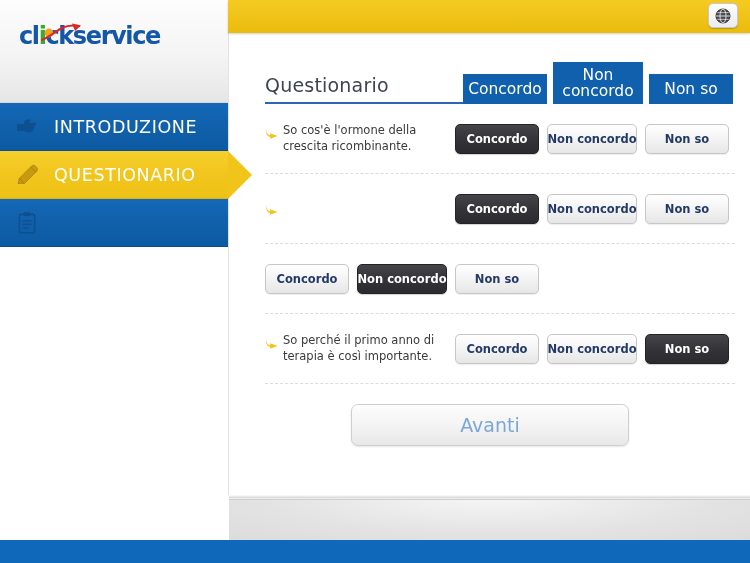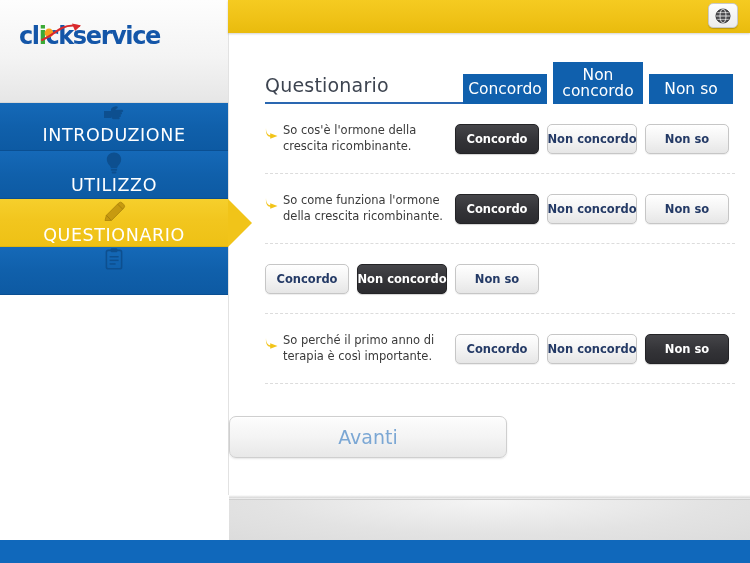--- a/index.html
+++ b/index.html
@@ -63,21 +63,20 @@
   
   .nav-item {
     position: relative;
     width: 228px;
     height: 48px;
     display: flex;
     align-items: center;
     background: linear-gradient(to bottom, #1569b8 0%, #1060ab 50%, #0d5aa3 100%);
     border-bottom: 1px solid #0a4f92;
     cursor: pointer;
-    flex-direction: column;
   }
   .nav-item .nav-icon {
     width: 54px;
     display: flex;
     align-items: center;
     justify-content: center;
     flex: none;
   }
   .nav-item .nav-label {
     font-size: 17.5px;
@@ -268,22 +267,23 @@
   }
   .opt.on {
     background: linear-gradient(to bottom, #454549 0%, #343438 52%, #2b2b2f 100%);
     border: 1px solid #232326;
     color: #ffffff;
     box-shadow: 0 1px 1px rgba(0,0,0,0.18);
   }
 
   
   #avanti-wrap {
-    margin-top: 32px;
-    display: flex;
+    margin-top: 20px;
+    display: flex;
+    justify-content: center;
   }
   #avanti {
     width: 278px;
     height: 42px;
     border-radius: 7px;
     background: linear-gradient(to bottom, #fdfdfd 0%, #f4f4f4 50%, #e8e8e8 100%);
     border: 1px solid #cfcfcf;
     box-shadow: 0 1px 2px rgba(0,0,0,0.10), inset 0 1px 0 #ffffff;
     display: flex;
     align-items: center;
@@ -352,32 +352,20 @@
         <svg width="24" height="22" viewBox="0 0 24 22">
           <g fill="#0d4f8f">
             <path d="M2 8h7v7H2z"></path>
             <path d="M9 6c1.5-2 4-3 6-2.6 1 .2 1 1.3.2 1.8-.8.5-1.6 1-2 1.6h6.4c1 0 1.6.6 1.6 1.3s-.6 1.2-1.6 1.2h-1.2c1 0 1.6.5 1.6 1.2s-.6 1.2-1.6 1.2h-1c1 0 1.5.5 1.5 1.2s-.6 1.2-1.5 1.2h-1c.8 0 1.3.5 1.3 1.1s-.6 1.1-1.4 1.1h-4.9C10.6 16 9 14.6 9 13.2z"></path>
           </g>
         </svg>
       </span>
       <span class="nav-label">INTRODUZIONE</span>
     </div>
 
-    <div class="nav-item">
-      <span class="nav-icon">
-        <svg width="20" height="24" viewBox="0 0 20 24">
-          <g fill="#0d4f8f">
-            <path d="M10 1.5c4.1 0 7.2 3.1 7.2 7 0 2.6-1.4 4.4-2.6 5.8-.9 1.1-1.4 1.8-1.5 2.9H6.9c-.1-1.1-.6-1.8-1.5-2.9C4.2 12.9 2.8 11.1 2.8 8.5c0-3.9 3.1-7 7.2-7z"></path>
-            <rect x="6.8" y="18" width="6.4" height="1.8" rx="0.8"></rect>
-            <rect x="7.6" y="20.6" width="4.8" height="1.8" rx="0.8"></rect>
-          </g>
-        </svg>
-      </span>
-      <span class="nav-label">UTILIZZO</span>
-    </div>
 
     <div class="nav-item active">
       <span class="nav-icon">
         <svg width="26" height="26" viewBox="0 0 26 26">
           <g fill="#c79a10" stroke="#a9810a" stroke-width="0.8">
             <path d="M4 21.5l1.4-5.2L17.6 4.1a2.7 2.7 0 0 1 3.8 0l1.3 1.3a2.7 2.7 0 0 1 0 3.8L10.5 21.4z"></path>
           </g>
           <path d="M5.4 16.3l4.8 5.1" stroke="#a9810a" stroke-width="1" fill="none"></path>
           <path d="M16.6 5.1l5 5" stroke="#a9810a" stroke-width="1" fill="none"></path>
         </svg>
@@ -447,21 +435,20 @@
           </div>
         </div>
 
         <div class="qrow">
           <div class="qtext-wrap">
             <span class="qbullet">
               <svg width="14" height="12" viewBox="0 0 14 12">
                 <path d="M1 1c0 4 1.2 6.6 4.2 7.2V6.2L12.5 9 5.2 11.8V9.8C1.6 9.4 0.6 5.6 1 1z" fill="#f2c419"></path>
               </svg>
             </span>
-            <span class="qtext">So come funziona l'ormone della crescita ricombinante.</span>
           </div>
           <div class="qbuttons">
             <div class="opt w1 on">Concordo</div>
             <div class="opt w2 off">Non concordo</div>
             <div class="opt w3 off">Non so</div>
           </div>
         </div>
 
         <div class="qrow">
           <div class="qbuttons">

